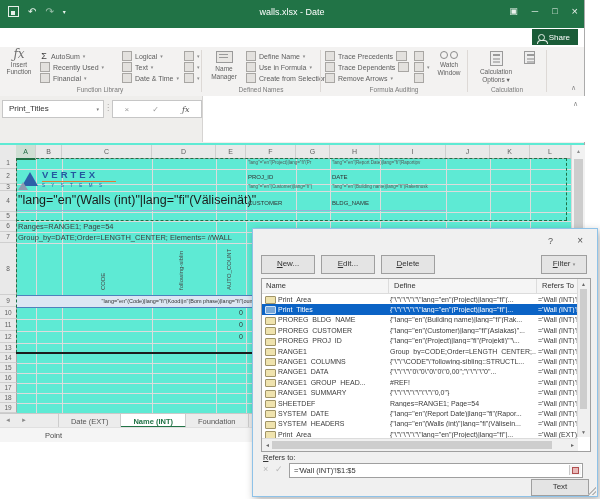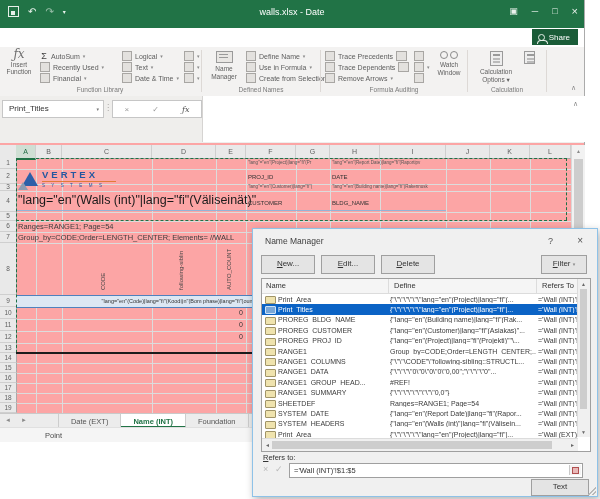--- a/index.html
+++ b/index.html
@@ -59,21 +59,21 @@
   #namebox .nbt{position:absolute;left:6px;top:3px;}
   #namebox .nbdd{position:absolute;right:4px;top:5px;color:#777;font-size:5px;}
   #fbar .dots{position:absolute;left:104px;top:7px;color:#a5a3a0;font-size:8px;}
   #fbtns{position:absolute;left:112px;top:4px;width:88px;height:16px;background:#fff;border:1px solid #c6c6c6;display:flex;align-items:center;justify-content:space-around;color:#9a9a9a;font-size:8px;}
   #fbtns .fxx{font-family:"DejaVu Serif",serif;font-style:italic;color:#555;}
   #finput{position:absolute;left:202px;top:0;width:382px;height:46px;background:#fff;border-left:1px solid #d6d4d2;}
   #fbar .collapse{position:absolute;right:6px;top:4px;color:#8a8a8a;font-size:7px;}
   #ribbon .collapse{position:absolute;right:8px;top:37px;color:#8a8a8a;font-size:7px;}
 
   
-  #sheet{position:absolute;left:0;top:143px;width:584px;height:270px;background:#fca5a5;}
+  #sheet{position:absolute;left:0;top:143px;width:584px;height:270px;background:#5eead4;}
   .colhdr{position:absolute;top:2px;height:13px;background:#e9e9e9;border-right:1px solid #cfcfcf;border-bottom:1px solid #a9a9a9;
           font-size:7px;color:#5f5f5f;text-align:center;line-height:13px;}
   .colhdr.sel{background:#cfdfd4;border-bottom:2px solid #217346;color:#1d6a41;}
   #corner{position:absolute;left:0;top:2px;width:16px;height:13px;background:#e9e9e9;border-right:1px solid #a9a9a9;border-bottom:1px solid #a9a9a9;}
   .rowhdr{position:absolute;left:0;width:16px;background:#e9e9e9;border-right:1px solid #a9a9a9;border-bottom:1px solid #cfcfcf;
           font-size:6.5px;color:#5f5f5f;text-align:center;}
   .vline{position:absolute;width:1px;background:#dcdcdc;}
   .hline{position:absolute;height:1px;background:#dcdcdc;}
   .cell-t{position:absolute;color:#3c3c3c;}
   .tiny{font-size:4.5px;color:#555;}
@@ -399,21 +399,21 @@
       <div class="cell-t tiny nw clip" style="left:332px;top:17px;width:114px;">"lang"="en"(Report Date)|lang="fi"(Raportipv</div>
       <div class="cell-t small6 nw" style="left:248px;top:31px;">PROJ_ID</div>
       <div class="cell-t small6 nw" style="left:332px;top:31px;">DATE</div>
       <div class="cell-t tiny nw clip" style="left:248px;top:40.5px;width:81px;">"lang"="en"(Customer)|lang="fi"(</div>
       <div class="cell-t tiny nw clip" style="left:332px;top:40.5px;width:114px;">"lang"="en"(Building name)|lang="fi"(Rakennusk</div>
       <div class="cell-t nw" style="left:18px;top:50px;font-size:12.5px;color:#1a1a1a;">"lang="en"(Walls (int)"|lang="fi"(Väliseinät)"</div>
       <div class="cell-t small6 nw" style="left:248px;top:57px;">CUSTOMER</div>
       <div class="cell-t small6 nw" style="left:332px;top:57px;">BLDG_NAME</div>
       <div style="position:absolute;left:16px;top:67px;width:430px;height:1px;background:#95b3d7;"></div>
       <div class="cell-t nw" style="left:18px;top:79px;font-size:7.5px;">Ranges=RANGE1; Page=54</div>
-      <div class="cell-t nw" style="left:18px;top:90px;font-size:7.5px;">Group_by=CODE;Order=LENGTH_CENTER;  Elements= //WALL</div>
+      <div class="cell-t nw" style="left:18px;top:90px;font-size:7.5px;">Group_by=DATE;Order=LENGTH_CENTER;  Elements= //WALL</div>
       <div class="cell-t vert" style="left:100px;top:103px;height:44px;">CODE</div>
       <div class="cell-t vert" style="left:178px;top:103px;height:44px;">following-siblin</div>
       <div class="cell-t vert" style="left:226px;top:103px;height:44px;">AUTO_COUNT</div>
       <div id="row9sel" style="left:16px;top:152px;width:240px;height:11px;">"lang="en"(Code)|lang="fi"(Koodi)n"(Bom phase)|lang="fi"(ount)</div>
       <div class="zero" style="left:216px;top:166px;width:27px;">0</div>
       <div class="zero" style="left:216px;top:178px;width:27px;">0</div>
       <div class="zero" style="left:216px;top:190px;width:27px;">0</div>
 
       <div class="dash-h" style="left:16px;top:15px;width:551px;"></div>
       <div class="dash-v" style="left:16px;top:15px;height:195px;"></div>
@@ -434,23 +434,20 @@
         <div class="stab active">Name (INT)</div>
         <div class="stab">Foundation</div>
       </div>
 
     <div id="statusbar">
       <span>Point</span>
     </div>
   </div>
 
   <div id="dlg">
-    <div id="dlg-title">
-      <span class="t">Name Manager</span>
-    </div>
     <span id="dlg-help">?</span>
     <span id="dlg-close">×</span>
 
     <div class="dbtn" id="btn-new" style="left:8px;"><u>N</u>ew...</div>
     <div class="dbtn" id="btn-edit" style="left:68px;"><u>E</u>dit...</div>
     <div class="dbtn" id="btn-delete" style="left:128px;"><u>D</u>elete</div>
     <div class="dbtn" id="btn-filter"><u>F</u>ilter <span class="dd">▾</span></div>
 
     <div id="nm-list">
       <div id="nm-head">

